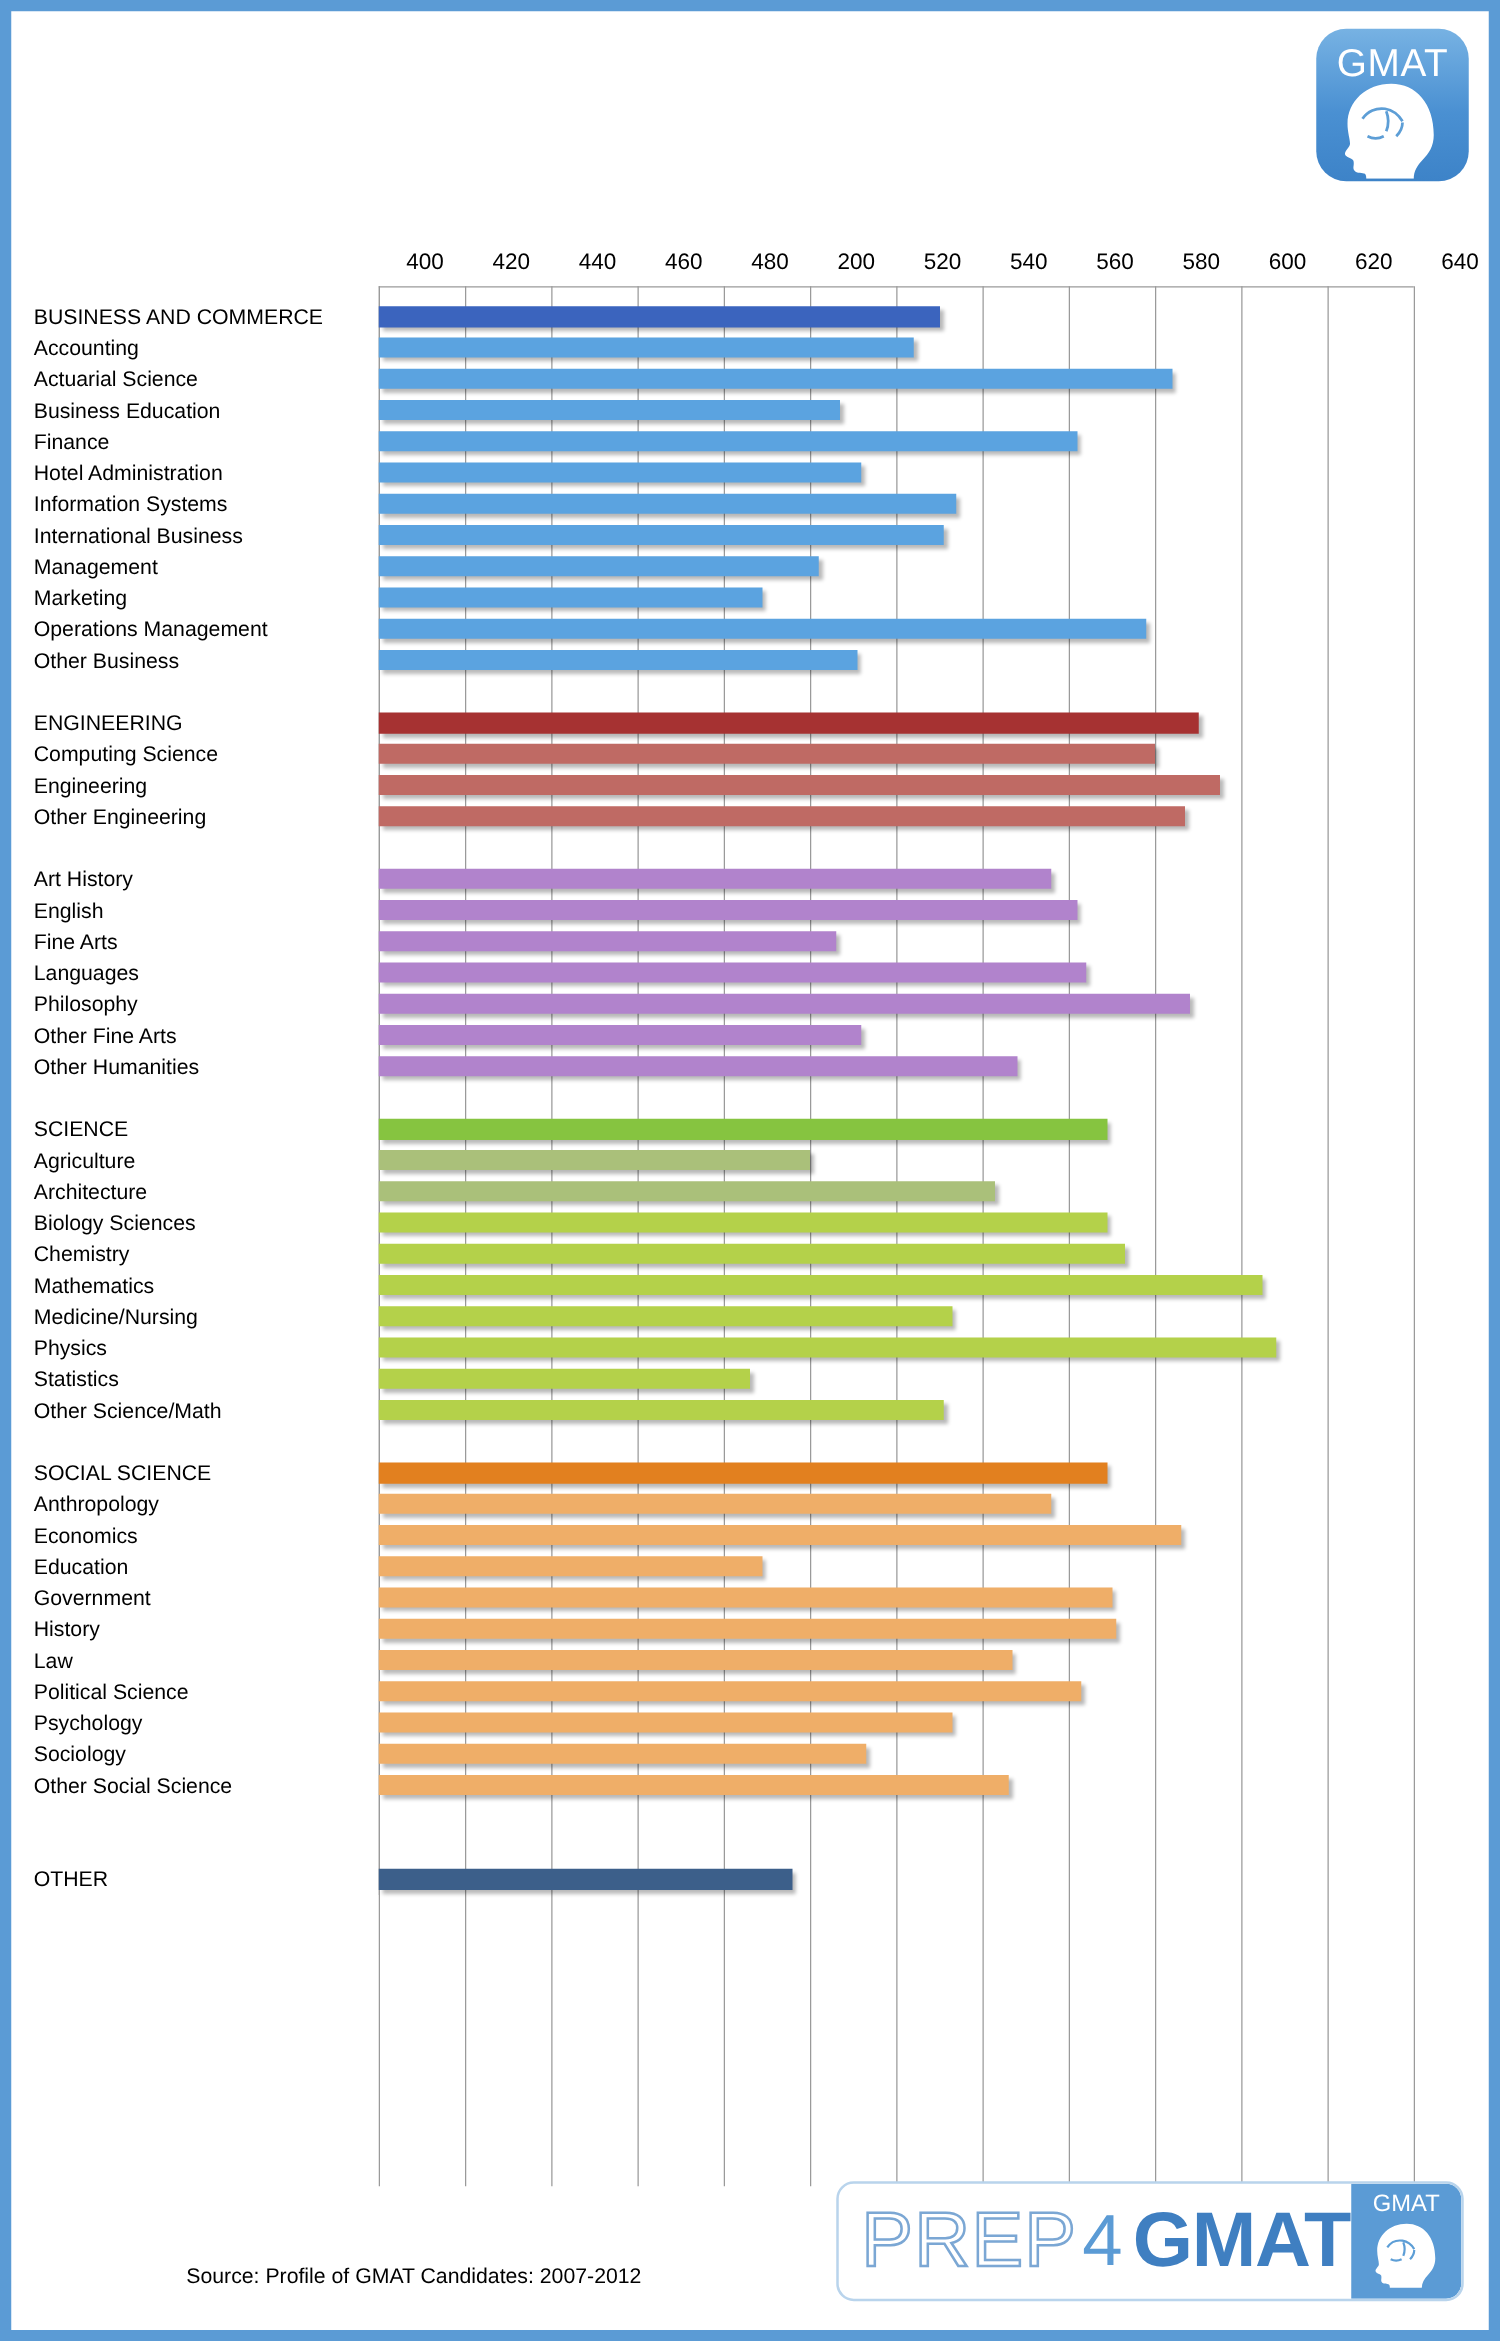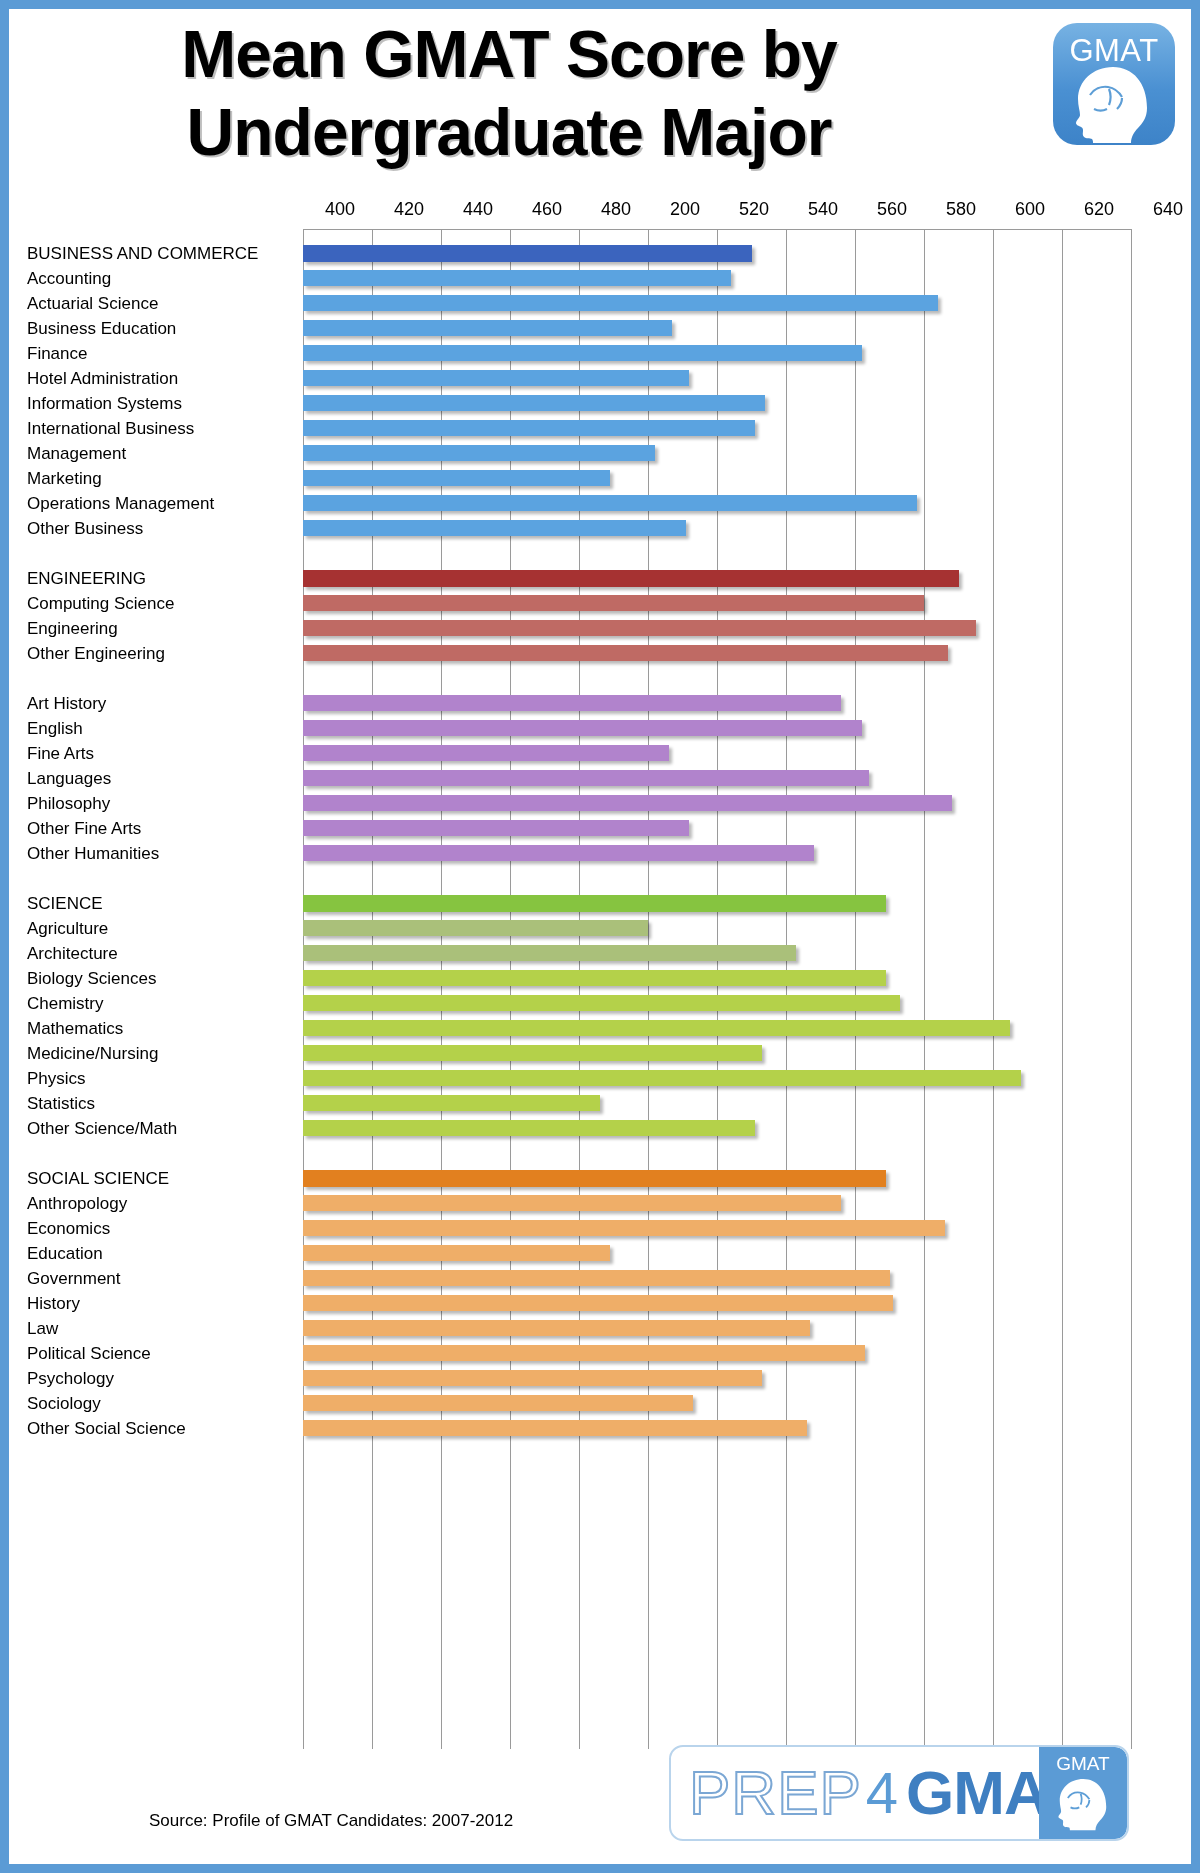--- a/index.html
+++ b/index.html
@@ -95,21 +95,21 @@
   
   #footer {
     position: absolute; left: 0; top: 1760px; width: 1182px; height: 104px;
   }
   #source {
     position: absolute; left: 140px; top: 42px;
     font-size: 17px; color: #000;
   }
   #prep4gmat {
     position: absolute; left: 660px; top: -24px;
-    width: 460px; height: 96px;
+    width: 502px; height: 96px;
     border: 2px solid #b9d4ec; border-radius: 14px;
     background: #ffffff;
     display: flex; align-items: center;
     overflow: hidden;
   }
   #prep-word {
     margin-left: 18px;
     font-size: 62px; font-weight: 400;
     color: transparent;
     -webkit-text-stroke: 2px #7ba7d4;
@@ -135,24 +135,20 @@
     text-align: center; color: #fff; font-size: 19px;
   }
   #badge .b-head { position: absolute; left: 12px; top: 28px; }
 </style>
 </head>
 <body>
 
 <div id="frame">
 
   <div id="titlebar">
-    <div id="title">
-      <div>Mean GMAT Score by</div>
-      <div>Undergraduate Major</div>
-    </div>
 
     <div id="gmat-logo">
       <div class="gmat-word">GMAT</div>
       <svg class="head" width="98" height="78" viewBox="0 0 98 78">
         <path fill="#ffffff" d="M48 2C28 2 13 16 13 34c0 7 2 12 2 16 0 3-4 5-4 8 0 2 3 3 5 4 2 1 2 2 2 4 0 2-1 4 1 6 2 2 6 1 8 2 1 1 1 3 1 4h38c0-6 3-11 7-15 5-5 9-11 9-20C82 18 68 2 48 2z"></path>
         <path fill="none" stroke="#5d9ed6" stroke-width="2.2" d="M25 30c4-6 11-9 18-8 6 1 11 5 14 10M29 44c4 2 9 2 13 0M44 24c2 5 2 11 0 16M52 44c3-3 5-7 5-11"></path>
       </svg>
     </div>
   </div>
 
@@ -426,20 +422,25 @@
           <div class="axis-stub"></div>
           <div class="label">Other Social Science</div>
           <div class="bar" style="width: 503.7px; background: rgb(239, 174, 104);"></div>
         </div>
         <div class="spacer" style="position: relative;">
           <div class="axis-stub"></div>
         </div>
         <div class="spacer" style="position: relative;">
           <div class="axis-stub"></div>
         </div>
+        <div class="row header">
+          <div class="axis-stub"></div>
+          <div class="label">OTHER</div>
+          <div class="bar" style="width: 331.2px; background: rgb(60, 95, 138);"></div>
+        </div>
       </div>
   </div>
 
   <div id="footer">
     <div id="source">Source: Profile of GMAT Candidates: 2007-2012</div>
 
     <div id="prep4gmat">
       <span id="prep-word">PREP</span>
       <span id="four">4</span>
       <span id="gmat-word2">GMAT</span>

